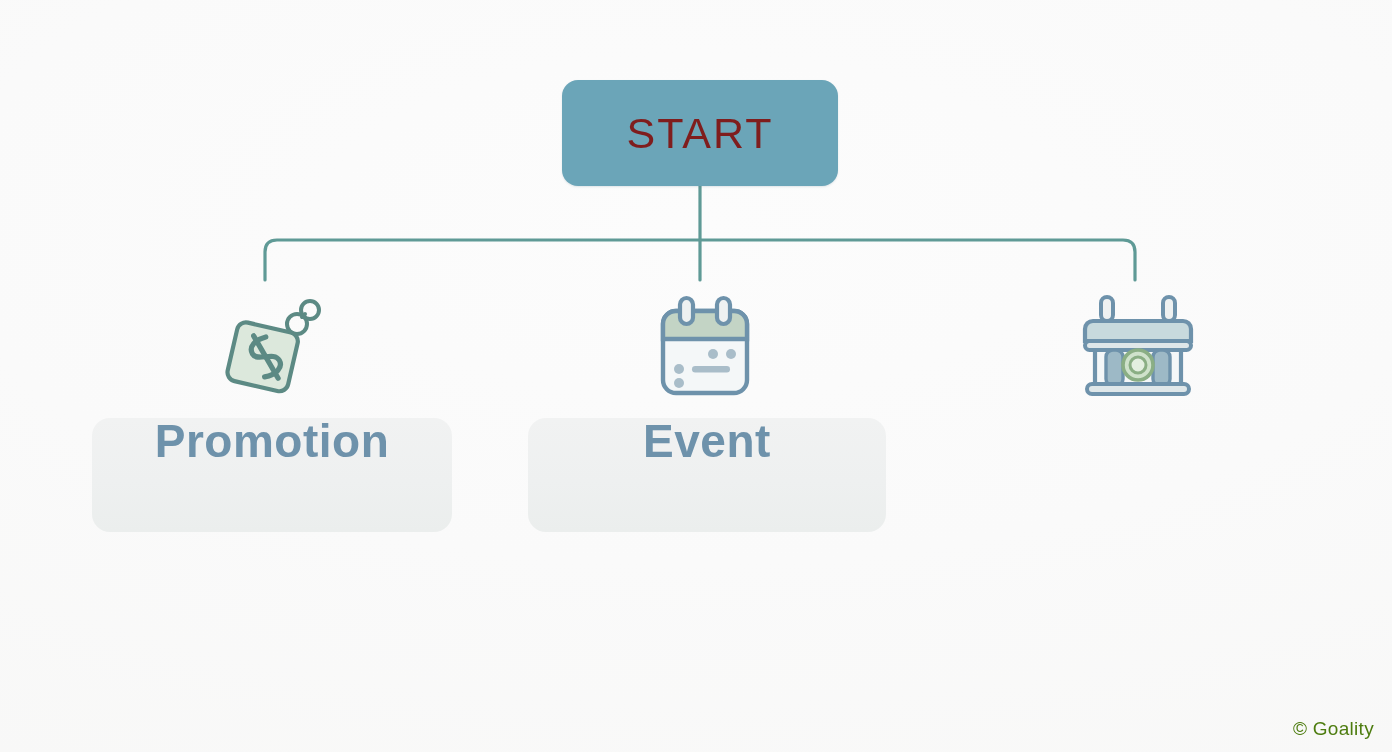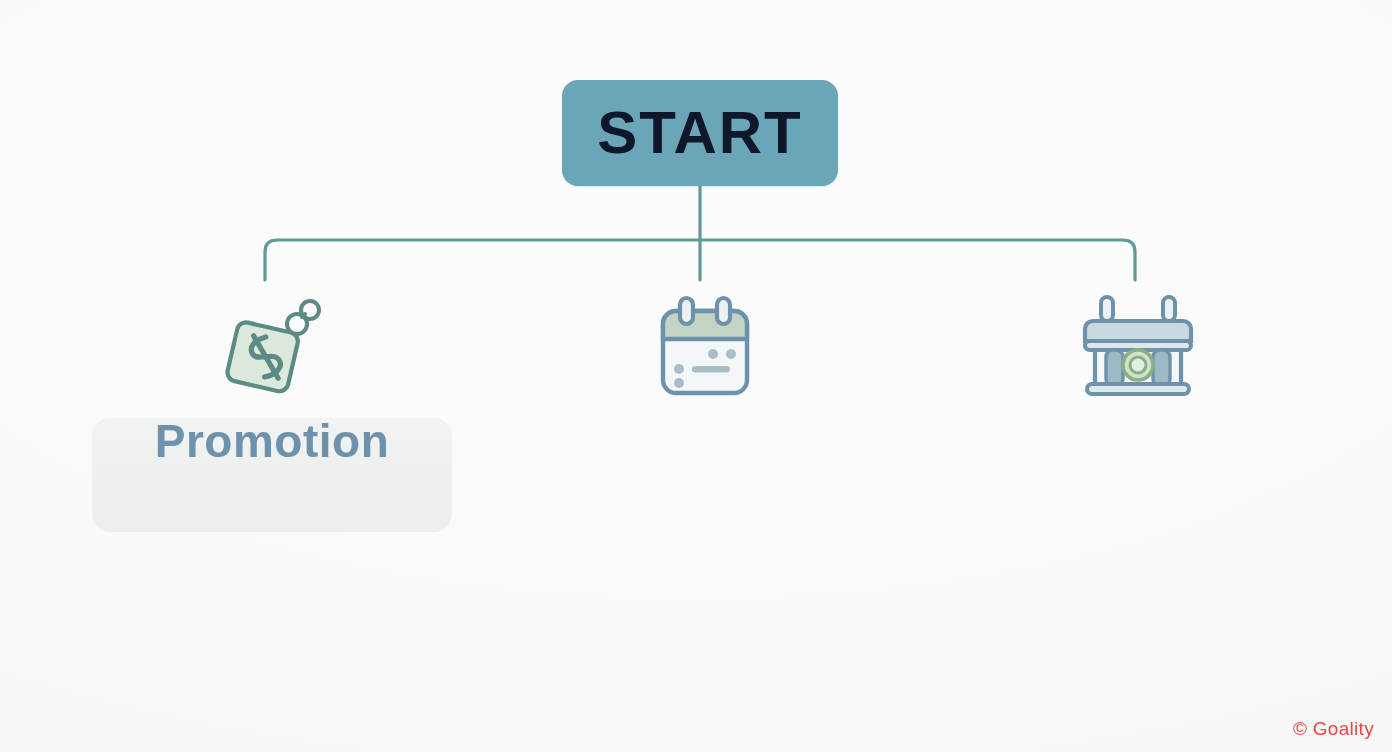--- a/index.html
+++ b/index.html
@@ -29,23 +29,23 @@
     width: 276px;
     height: 106px;
     background: #6ba5b8;
     border-radius: 16px;
     display: flex;
     align-items: center;
     justify-content: center;
     box-shadow: 0 1px 2px rgba(90,130,145,0.18);
   }
   .start-label {
-    color: #0f172a;
-    font-size: 60px;
-    font-weight: bold;
+    color: #7f1d1d;
+    font-size: 43px;
+    font-weight: normal;
     letter-spacing: 2px;
     line-height: 1;
   }
 
   
   .connector-svg {
     position: absolute;
     left: 0;
     top: 0;
     width: 1392px;
@@ -87,21 +87,21 @@
     font-weight: bold;
     letter-spacing: 0.5px;
     line-height: 1;
   }
 
   
   .watermark {
     position: absolute;
     right: 18px;
     bottom: 12px;
-    color: #ef4444;
+    color: #4d7c0f;
     font-size: 19px;
     letter-spacing: 0.3px;
   }
 </style>
 </head>
 <body>
 
 <div id="canvas">
 
   <svg class="connector-svg" viewBox="0 0 1392 752" fill="none" xmlns="http://www.w3.org/2000/svg">
@@ -171,17 +171,20 @@
       <circle cx="59" cy="74" r="8" fill="#e3efe0" stroke="#8aae84" stroke-width="3"></circle>
 
       <rect x="8" y="93" width="102" height="10" rx="5" fill="#dfe7e9" stroke="#6e92ab" stroke-width="4"></rect>
     </svg>
   </div>
 
   <div class="branch-card promotion">
     <span class="branch-label">Promotion</span>
   </div>
 
+  <div class="branch-card event">
+    <span class="branch-label">Event</span>
+  </div>
 
 
   <div class="watermark">© Goality</div>
 
 </div>
 
 </body></html>

